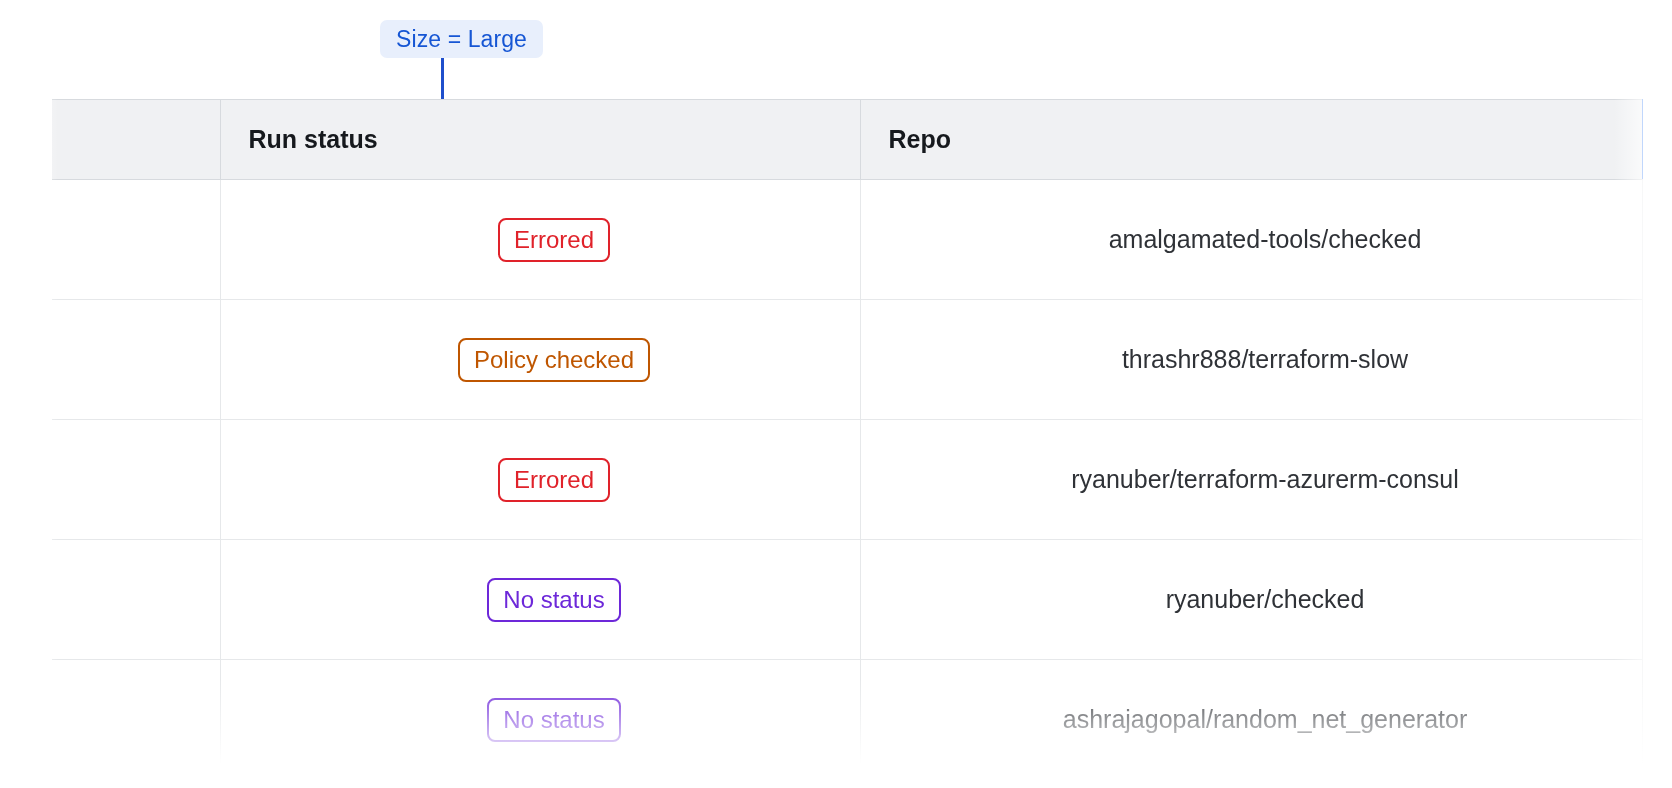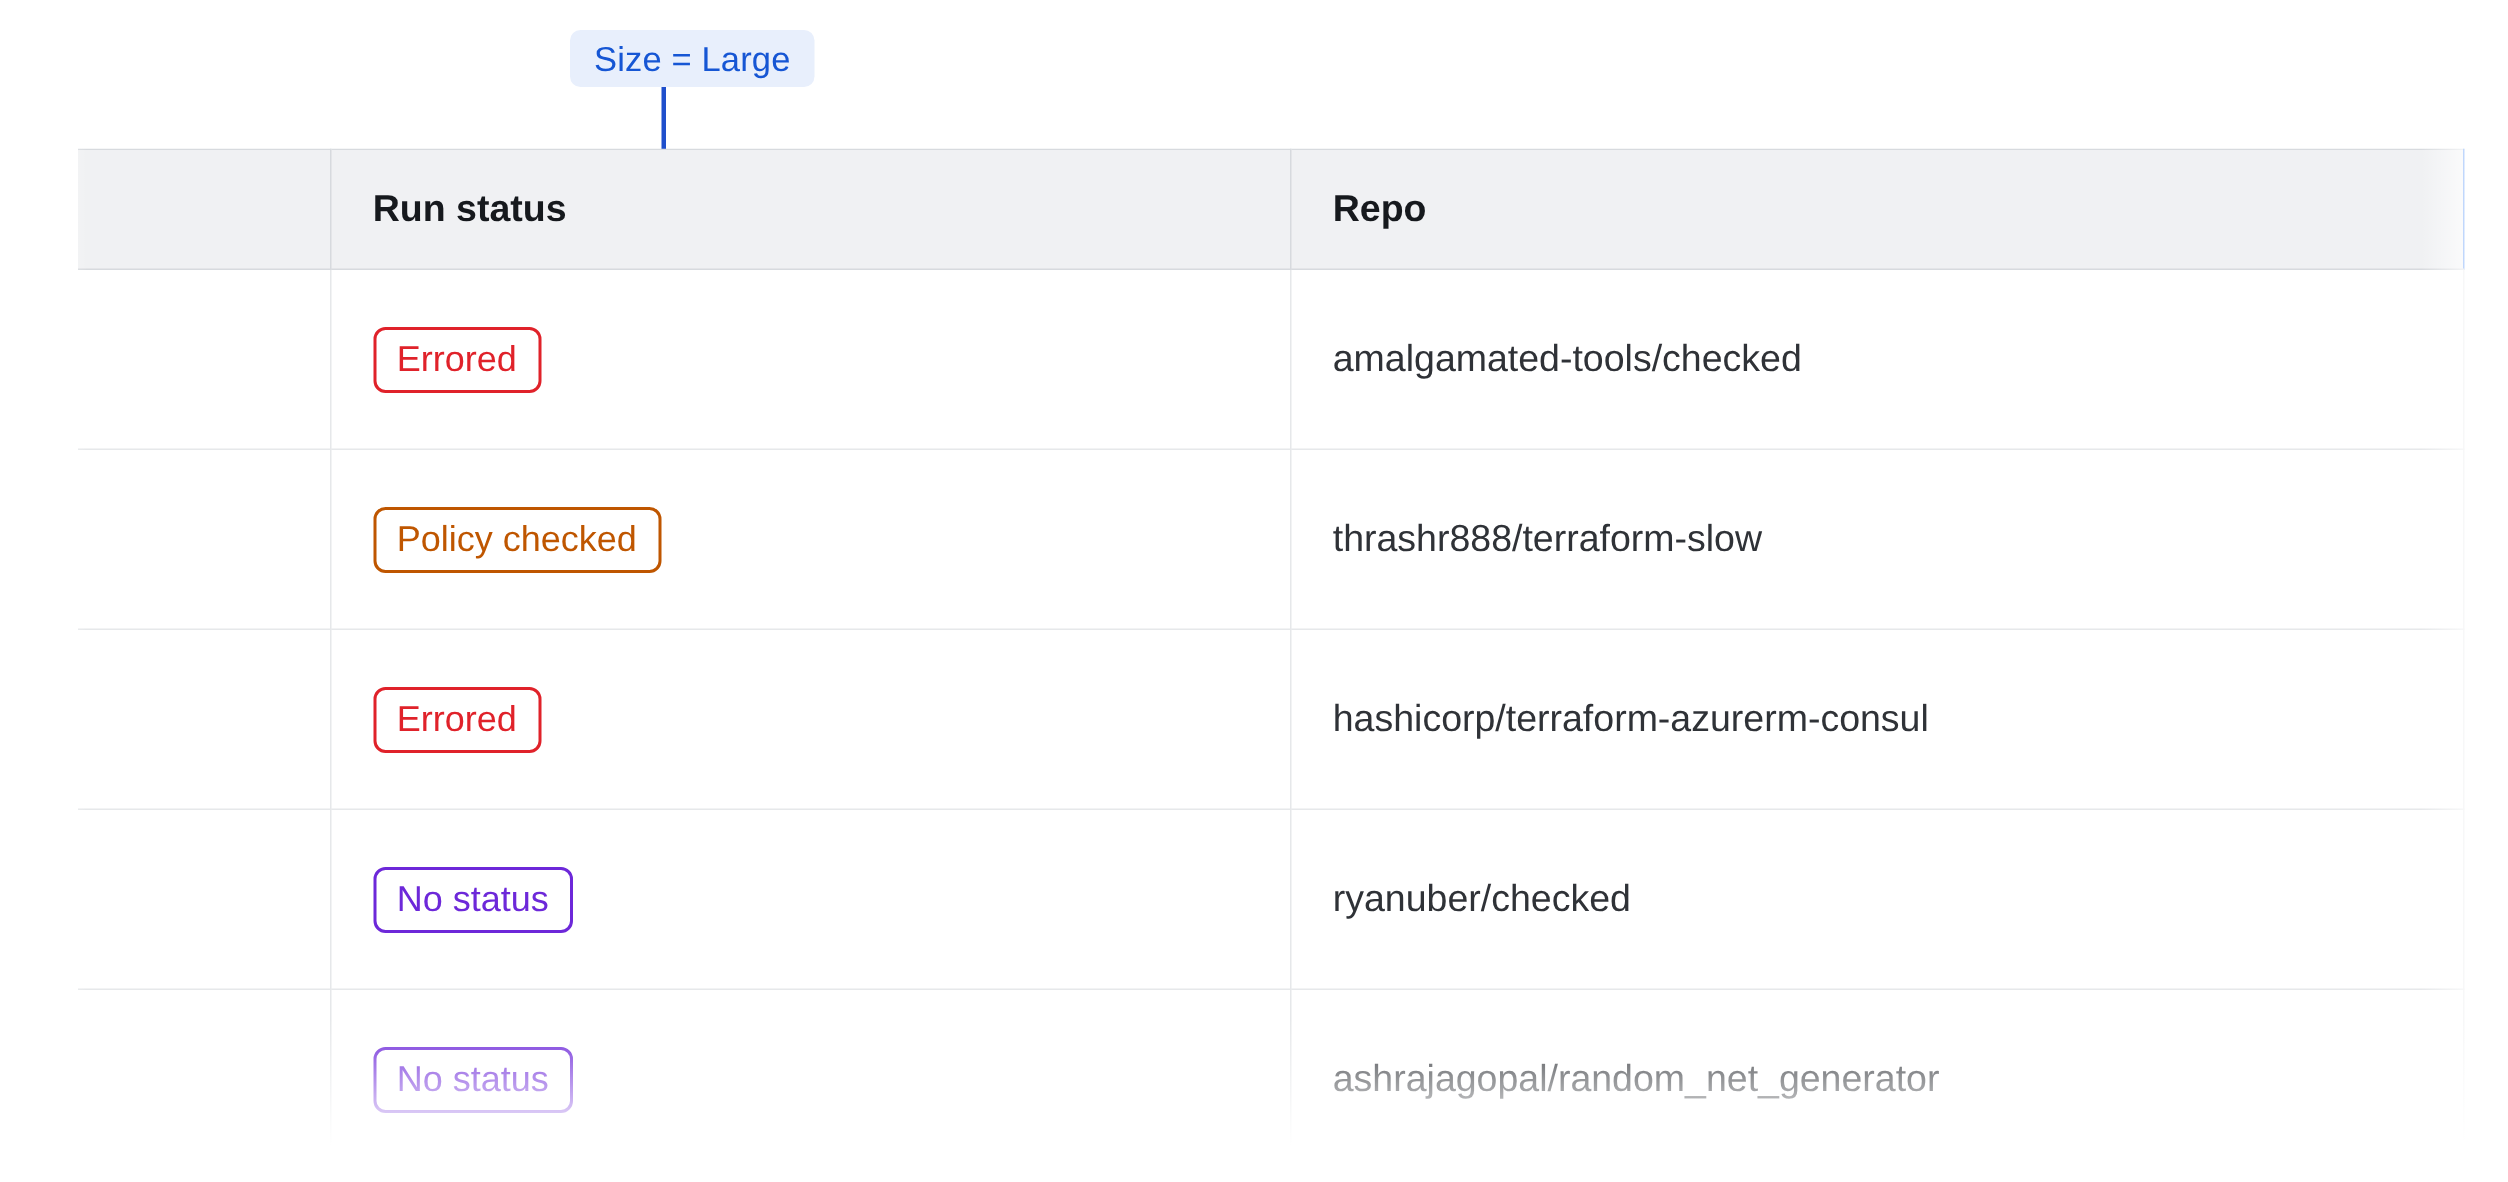--- a/index.html
+++ b/index.html
@@ -95,20 +95,21 @@
 
   tbody td {
     height: 120px;
     padding: 0 0 0 28px;
     border-bottom: 1px solid #e6e8ea;
     border-right: 1px solid #e6e8ea;
     color: #2f3237;
     font-size: 25px;
     vertical-align: middle;
     background: #ffffff;
+    text-align: center;
   }
   tbody td.col-select { padding: 0; }
 
   
   .pill {
     display: inline-flex;
     align-items: center;
     justify-content: center;
     height: 44px;
     padding: 0 14px;
@@ -180,21 +181,21 @@
             <span class="pill status-policy-checked">Policy checked</span>
           </td>
           <td>thrashr888/terraform-slow</td>
         </tr>
 
         <tr>
           <td class="col-select"></td>
           <td>
             <span class="pill status-errored">Errored</span>
           </td>
-          <td>hashicorp/terraform-azurerm-consul</td>
+          <td>ryanuber/terraform-azurerm-consul</td>
         </tr>
 
         <tr>
           <td class="col-select"></td>
           <td>
             <span class="pill status-no-status">No status</span>
           </td>
           <td>ryanuber/checked</td>
         </tr>
 

